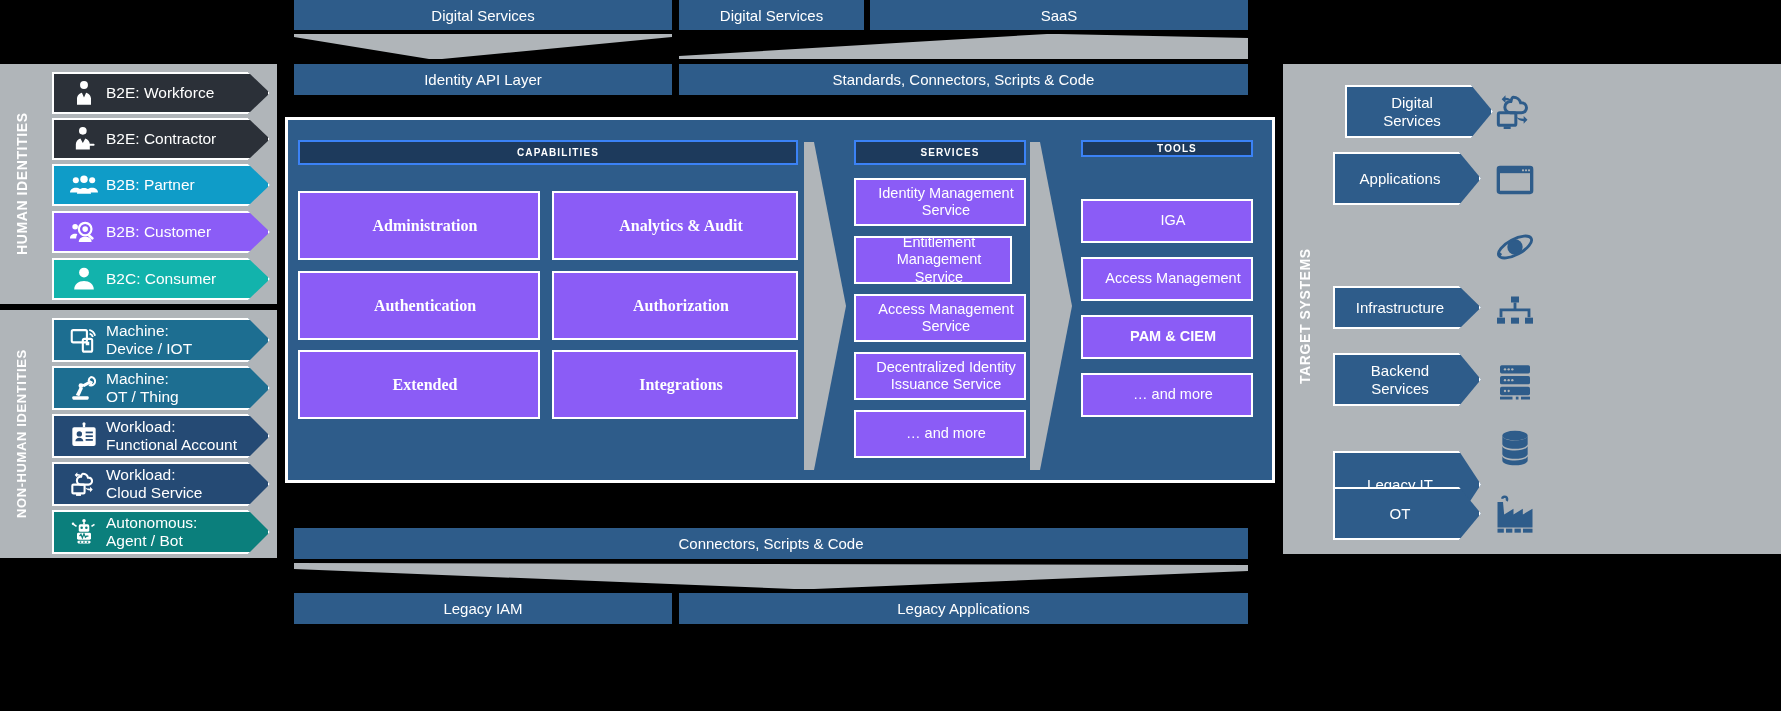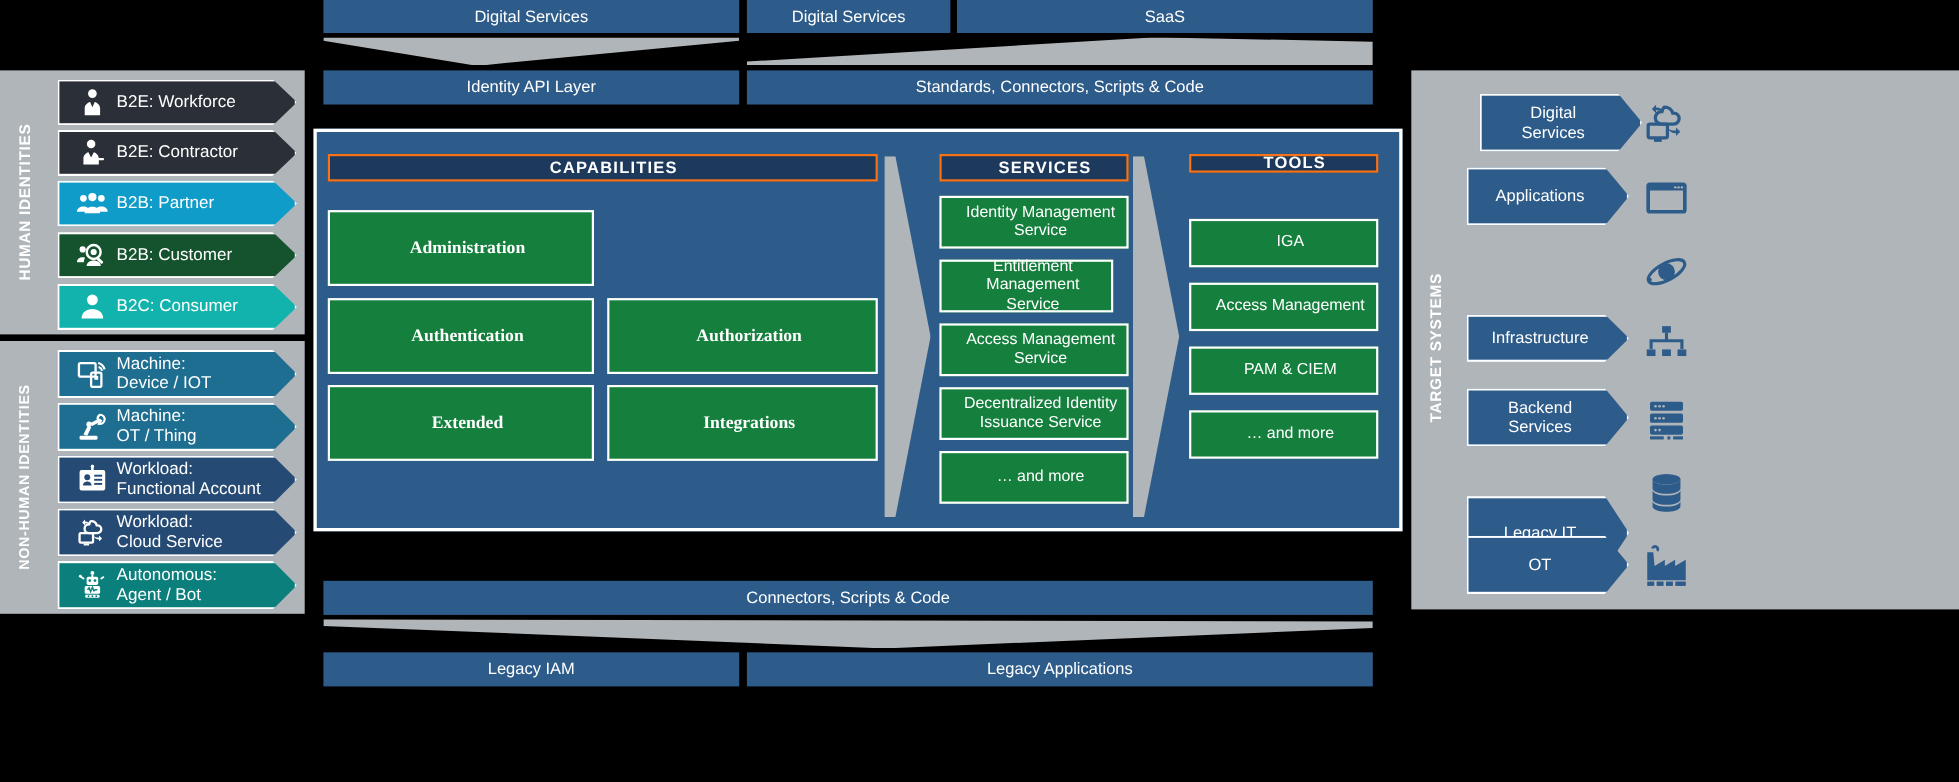--- a/index.html
+++ b/index.html
@@ -64,30 +64,30 @@
 
   
   #mainpanel {
     position: absolute;
     background: #2e5c8a;
     border: 3px solid #ffffff;
   }
   .colhead {
     position: absolute;
     background: #1d3a5c;
-    border: 2px solid #f97316;
+    border: 2px solid #3b82f6;
     color: #fff;
     font-weight: bold;
-    font-size: 15px;
+    font-size: 10px;
     letter-spacing: 1.1px;
     display:flex; align-items:center; justify-content:center;padding-left:20px;
   }
   .cellbox {
     position: absolute;
-    background: #15803d;
+    background: #8b5cf6;
     border: 2px solid #ffffff;
     color: #fff;
     display:flex; align-items:center; justify-content:center;
     text-align:center;
     line-height: 1.2;
     white-space: pre-line;
     padding-left: 12px;
   }
   .cellbox.cap { font-weight: bold; font-size: 16px; font-family: Liberation Serif, serif; }
   .cellbox.svc { font-size: 14.5px; }
@@ -156,21 +156,21 @@
           <circle cx="5" cy="8" r="2.6"></circle>
           <circle cx="19" cy="8" r="2.6"></circle>
           <circle cx="12" cy="7" r="3.2"></circle>
           <path d="M0 18.5c0-2.6 2.3-4.1 5-4.1s5 1.5 5 4.1zM14 18.5c0-2.6 2.3-4.1 5-4.1s5 1.5 5 4.1z"></path>
           <path d="M6 19.5c0-3 2.7-5 6-5s6 2 6 5z"></path>
         </svg>
     </span>
     <span class="txt">B2B: Partner</span>
   </div>
 
-  <div class="chev" style="left:52px;top:211px;width:218px;height:42px;background:#14532d;">
+  <div class="chev" style="left:52px;top:211px;width:218px;height:42px;background:#8b5cf6;">
     <span class="ico">
       <svg viewBox="0 0 24 24">
           <circle cx="4.4" cy="7.5" r="2.4"></circle>
           <path d="M0 17.5c0-2.5 2-3.9 4.4-3.9.7 0 1.3.1 1.9.3-.6 1-1 2.3-1 3.6z"></path>
           <circle cx="13" cy="9.5" r="5.4" fill="none" stroke="#fff" stroke-width="1.9"></circle>
           <circle cx="13" cy="9.5" r="2.4"></circle>
           <rect x="16.6" y="13.6" width="5.6" height="2.3" rx="1" transform="rotate(42 16.6 13.6)"></rect>
           <path d="M7.5 20.5c0-2.8 2.5-4.4 5.5-4.4s5.5 1.6 5.5 4.4z"></path>
         </svg>
     </span>
@@ -284,20 +284,22 @@
         <polygon points="0,0 10,0 42,164 10,328 0,328" fill="#b0b5b9"></polygon>
       </svg>
     </div>
 
     <div class="colhead" style="left:10px;top:20px;width:500px;height:25px;">
       <span>CAPABILITIES</span>
     </div>
 
     <div class="cellbox cap" style="left:10px;top:71px;width:242px;height:69px;">
       <span>Administration</span></div>
+    <div class="cellbox cap" style="left:264px;top:71px;width:246px;height:69px;">
+      <span>Analytics &amp; Audit</span></div>
 
     <div class="cellbox cap" style="left:10px;top:151px;width:242px;height:69px;">
       <span>Authentication</span></div>
     <div class="cellbox cap" style="left:264px;top:151px;width:246px;height:69px;">
       <span>Authorization</span></div>
 
     <div class="cellbox cap" style="left:10px;top:230px;width:242px;height:69px;">
       <span>Extended</span></div>
     <div class="cellbox cap" style="left:264px;top:230px;width:246px;height:69px;">
       <span>Integrations</span></div>
@@ -322,21 +324,21 @@
       <span>… and more</span></div>
 
     <div class="colhead" style="left:793px;top:20px;width:172px;height:17px;">
       <span>TOOLS</span>
     </div>
 
     <div class="cellbox tool" style="left:793px;top:79px;width:172px;height:44px;">
       <span>IGA</span></div>
     <div class="cellbox tool" style="left:793px;top:137px;width:172px;height:44px;">
       <span>Access Management</span></div>
-    <div class="cellbox tool" style="left:793px;top:195px;width:172px;height:44px;">
+    <div class="cellbox tool" style="left:793px;top:195px;width:172px;height:44px;font-weight:bold;">
       <span>PAM &amp; CIEM</span></div>
     <div class="cellbox tool" style="left:793px;top:253px;width:172px;height:44px;">
       <span>… and more</span></div>
   </div>
 
   <div class="grey-panel" style="left:1283px;top:64px;width:498px;height:490px;"></div>
   <div class="vlabel" style="left:1297px;top:239px;width:26px;height:155px;font-size:14px;">TARGET SYSTEMS</div>
 
   <div class="chev plain" style="left:1333px;top:85px;width:148px;height:53px;margin-left:12px;">
     <span class="txt">Digital

